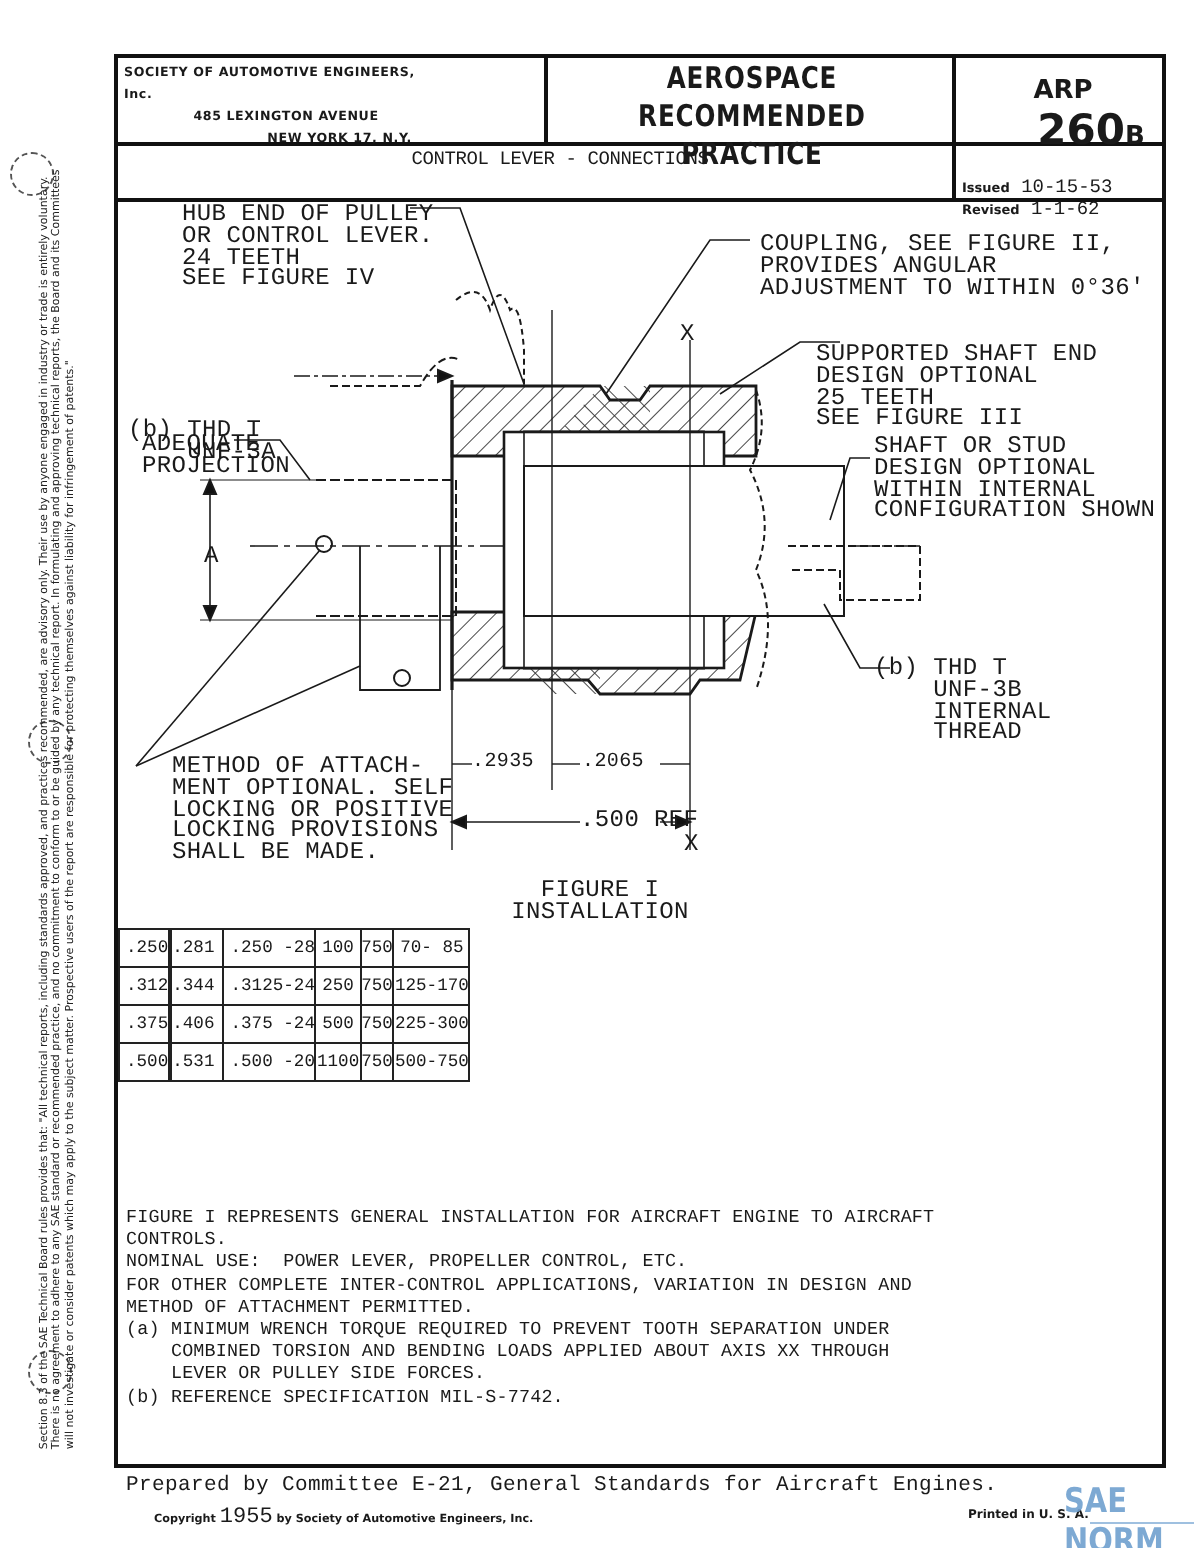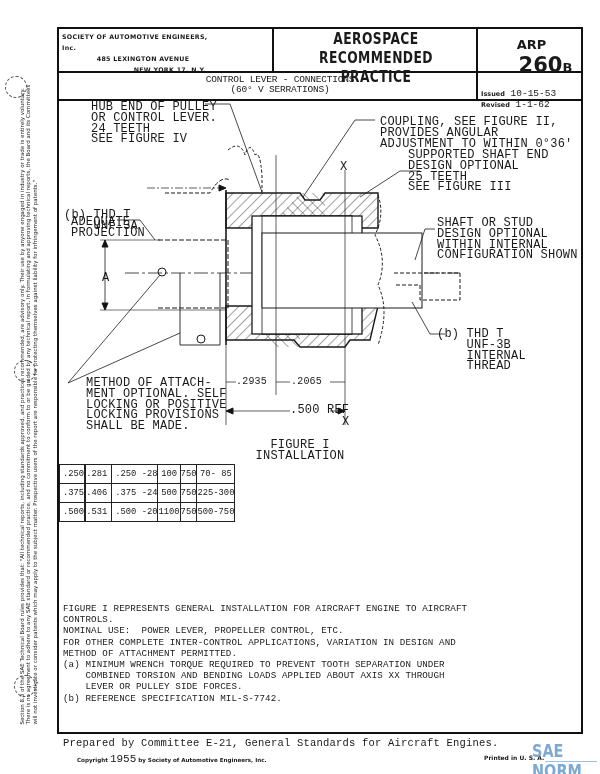--- a/index.html
+++ b/index.html
@@ -72,21 +72,20 @@
   <div>AEROSPACE</div>
   <div>RECOMMENDED PRACTICE</div>
 </div>
 <div class="arp">
   <span class="p">ARP</span>
   <span class="n">260</span><span class="r">B</span>
 </div>
 
 <div class="subj">
   <div>CONTROL LEVER - CONNECTIONS</div>
-  <div>(60° V SERRATIONS)</div>
 </div>
 <div class="dates">
   <div><b>Issued</b> <span>10-15-53</span></div>
   <div><b>Revised</b> <span>1-1-62</span></div>
 </div>
 
 <svg width="600" height="774">
   <defs>
     <pattern id="hatch" patternUnits="userSpaceOnUse" width="7" height="7" patternTransform="rotate(45)">
       <line x1="0" y1="0" x2="0" y2="7" stroke="#333" stroke-width="0.9"></line>
@@ -154,21 +153,21 @@
   </g>
 </svg>
 
 <div class="lbl" style="left:91px;top:102px;">HUB END OF PULLEY
 OR CONTROL LEVER.
 24 TEETH
 SEE FIGURE IV</div>
 <div class="lbl" style="left:380px;top:117px;">COUPLING, SEE FIGURE II,
 PROVIDES ANGULAR
 ADJUSTMENT TO WITHIN 0°36'</div>
-<div class="lbl" style="left:408px;top:150px;">SUPPORTED SHAFT END
+<div class="lbl" style="left:408px;top:172px;">SUPPORTED SHAFT END
 DESIGN OPTIONAL
 25 TEETH
 SEE FIGURE III</div>
 <div class="lbl" style="left:437px;top:218px;">SHAFT OR STUD
 DESIGN OPTIONAL
 WITHIN INTERNAL
 CONFIGURATION SHOWN</div>
 <div class="lbl" style="left:71px;top:177px;margin-top:40px;">ADEQUATE
 PROJECTION</div>
 <div class="lbl" style="left:64px;top:210px;">(b) THD T
@@ -198,20 +197,29 @@
   <tr class="rw">
     <td class="l">.250</td>
     <td></td>
     <td class="r">.281</td>
     <td class="l">.250 -28</td>
     <td>100</td>
     <td>750</td>
     <td>70- 85</td>
   </tr>
   <tr class="rw">
+    <td class="l">.312</td>
+    <td></td>
+    <td class="r">.344</td>
+    <td class="l">.3125-24</td>
+    <td>250</td>
+    <td>750</td>
+    <td>125-170</td>
+  </tr>
+  <tr class="rw">
     <td class="l">.375</td>
     <td></td>
     <td class="r">.406</td>
     <td class="l">.375 -24</td>
     <td>500</td>
     <td>750</td>
     <td>225-300</td>
   </tr>
   <tr class="rw">
     <td class="l">.500</td>

